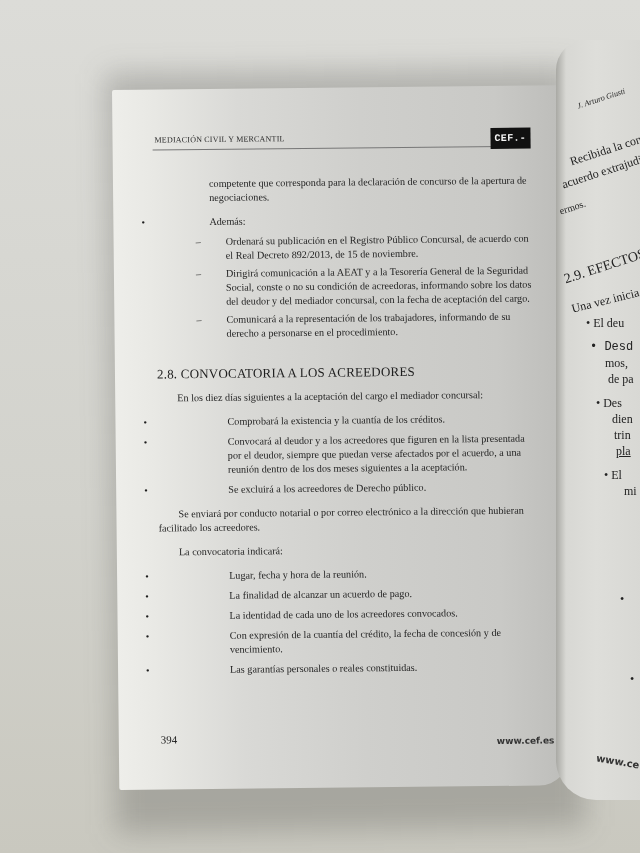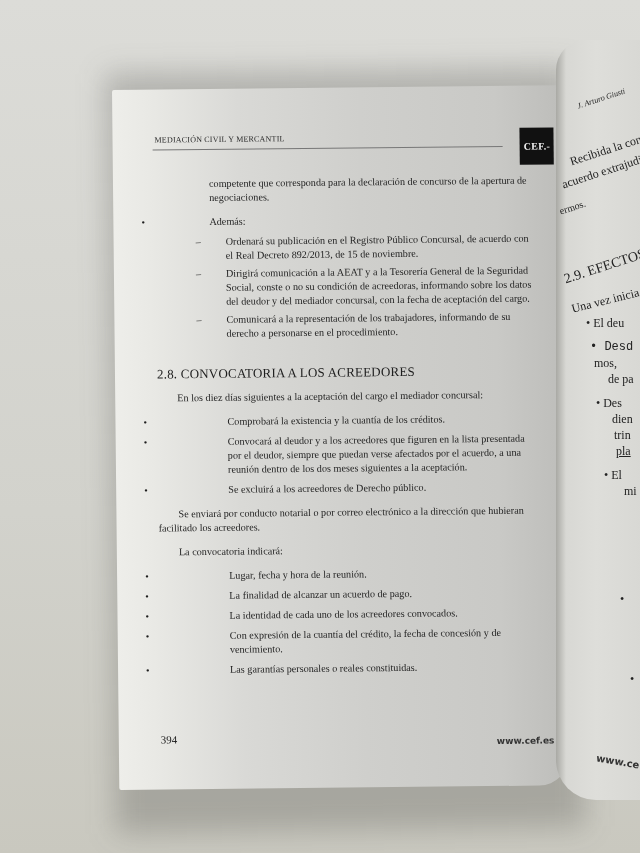--- a/index.html
+++ b/index.html
@@ -26,23 +26,23 @@
       overflow: hidden;
     }
     .running-head {
       position: absolute; left: 42px; top: 46px; font-size: 8px; letter-spacing: 0.2px;
       color: #2a2a2a; text-transform: uppercase;
     }
     .head-rule {
       position: absolute; left: 40px; top: 60px; width: 350px; height: 1px; background: #777;
     }
     .logo {
-      position: absolute; left: 407px; top: 42px; background: #111; color: #f4f4f4;
-      font-family: Liberation Serif, serif; font-weight: bold; font-size: 10px;
-      padding: 13px 4px; letter-spacing: 0.3px;
+      position: absolute; left: 378px; top: 42px; background: #111; color: #f4f4f4;
+      font-family: Liberation Mono, monospace; font-weight: bold; font-size: 10px;
+      padding: 5px 4px; letter-spacing: 0.3px;
     }
     .content {
       position: absolute; left: 42px; top: 88px; width: 380px;
       font-size: 10.2px; line-height: 14px;
     }
     p { margin: 0; }
     .indent2 { padding-left: 54px; }
     .bullet-list, .dash-list { list-style: none; margin: 0; padding: 0; }
     .bullet-list li, .dash-list li { position: relative; }
     .bullet-list li::before {
@@ -132,21 +132,21 @@
 
 <div class="right-page">
   <div class="rp-text" style="left:20px;top:62px;font-size:8px;transform:rotate(-18deg);font-style:italic;">J. Arturo Giusti</div>
   <div class="rp-text" style="left:12px;top:115px;transform:rotate(-18deg);">Recibida la conv</div>
   <div class="rp-text" style="left:4px;top:138px;transform:rotate(-18deg);">acuerdo extrajudici</div>
   <div class="rp-text" style="left:2px;top:166px;font-size:10px;transform:rotate(-18deg);">ermos.</div>
   <div class="rp-text" style="left:6px;top:232px;font-size:14px;transform:rotate(-18deg);">2.9. EFECTOS D</div>
   <div class="rp-text" style="left:14px;top:262px;transform:rotate(-14deg);">Una vez inicia</div>
   <div class="rp-text" style="left:30px;top:276px;">• <span>El deu</span></div>
   <div class="rp-text" style="left:34px;top:300px;font-family:Liberation Mono, monospace;">• <span>Desd</span></div>
-  <div class="rp-text" style="left:38px;top:316px;">mos,</div>
+  <div class="rp-text" style="left:49px;top:316px;">mos,</div>
   <div class="rp-text" style="left:52px;top:332px;">de pa</div>
   <div class="rp-text" style="left:40px;top:356px;text-align:right;">• <span>Des</span></div>
   <div class="rp-text" style="left:56px;top:372px;">dien</div>
   <div class="rp-text" style="left:58px;top:388px;">trin</div>
   <div class="rp-text" style="left:60px;top:404px;text-decoration:underline;">pla</div>
   <div class="rp-text" style="left:48px;top:428px;">• <span>El</span></div>
   <div class="rp-text" style="left:68px;top:444px;text-align:right;">mi</div>
   <div class="rp-text" style="left:64px;top:552px;">•</div>
   <div class="rp-text" style="left:74px;top:632px;">•</div>
   <div class="rp-site">www.ce</div>

